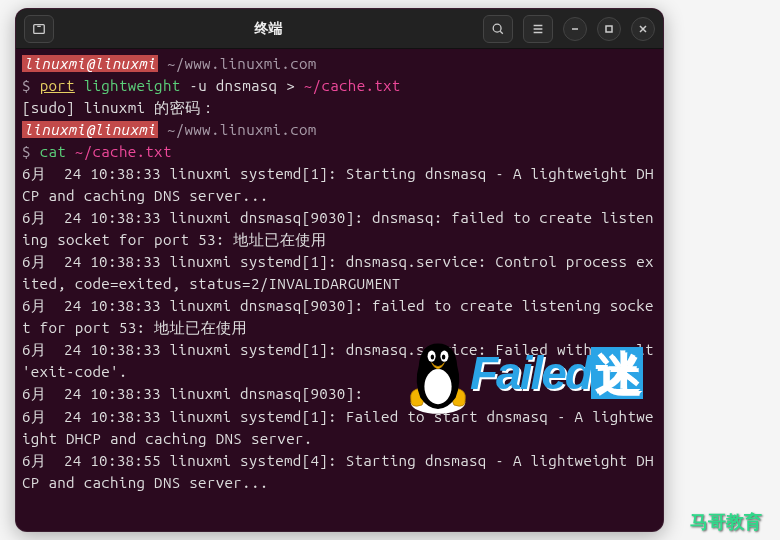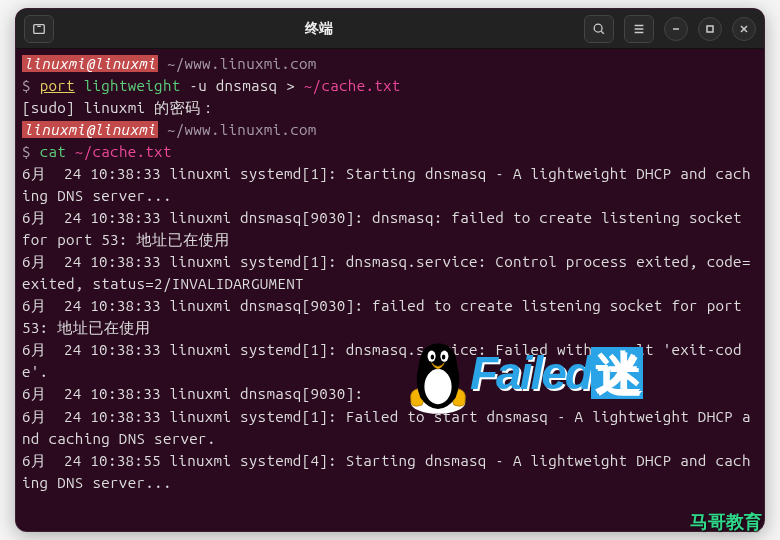--- a/index.html
+++ b/index.html
@@ -7,21 +7,21 @@
   background: #f5f5f5;
   font-family: "Ubuntu Mono", "DejaVu Sans Mono", monospace;
   width: 780px;
   height: 540px;
   overflow: hidden;
   position: relative;
 }
 .window {
   position: absolute;
   top: 8px; left: 15px;
-  width: 750px; height: 524px;
+  width: 649px; height: 524px;
   background: #2b0a1f;
   border-radius: 12px;
   overflow: hidden;
   box-shadow: 0 4px 20px rgba(0,0,0,0.3);
   border: 1px solid rgba(255,255,255,0.08);
 }
 .titlebar {
   height: 40px;
   background: #222;
   display: flex;

